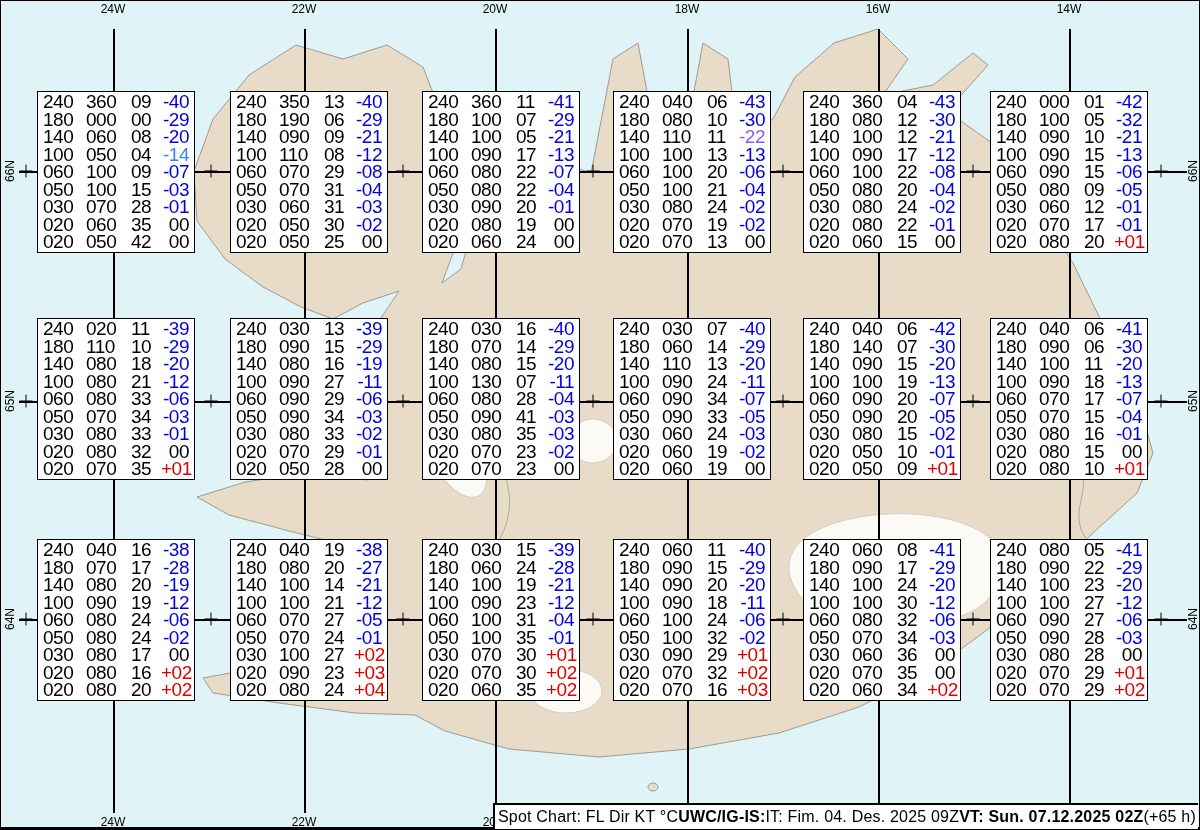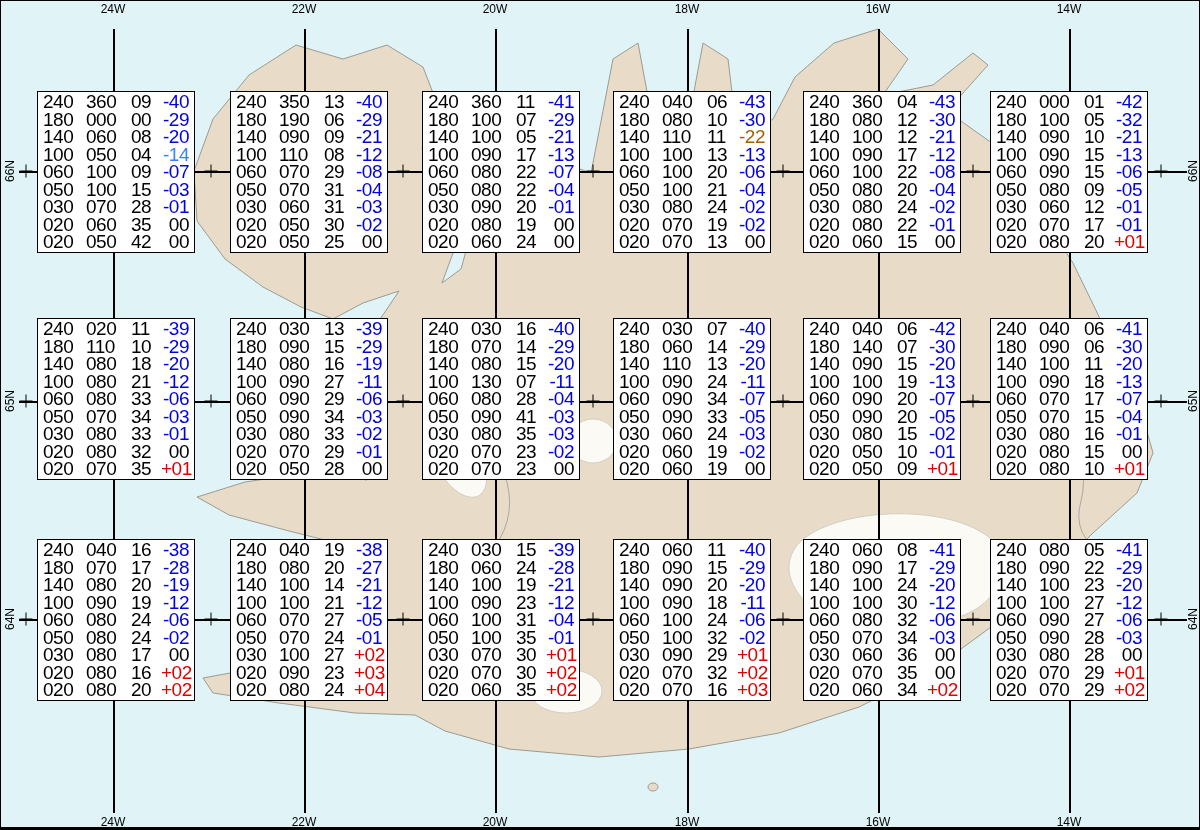--- a/index.html
+++ b/index.html
@@ -364,21 +364,21 @@
         <div class="box-row">
           <span>180</span>
           <span>080</span>
           <span>10</span>
           <span class="temp" style="color: rgb(0, 0, 224);">-30</span>
         </div>
         <div class="box-row">
           <span>140</span>
           <span>110</span>
           <span>11</span>
-          <span class="temp" style="color: #a16207;">-22</span>
+          <span class="temp" style="color: #8b5cf6;">-22</span>
         </div>
         <div class="box-row">
           <span>100</span>
           <span>100</span>
           <span>13</span>
           <span class="temp" style="color: rgb(0, 0, 224);">-13</span>
         </div>
         <div class="box-row">
           <span>060</span>
           <span>100</span>
@@ -1189,14 +1189,21 @@
         </div>
         <div class="box-row">
           <span>020</span>
           <span>070</span>
           <span>29</span>
           <span class="temp" style="color: rgb(224, 0, 0);">+02</span>
         </div>
       </div>
     </div>
 
+  <div id="footer-bar">
+      <span class="seg">Spot Chart: FL Dir KT °C </span>
+      <span class="seg b">UWC/IG-IS:</span>
+      <span class="seg"> IT: Fim. 04. Des. 2025 09Z </span>
+      <span class="seg b">VT: Sun. 07.12.2025 02Z</span>
+      <span class="seg"> (+65 h)</span>
+    </div>
   <div id="frame-bottom"></div>
 </div>
 
 </body></html>

